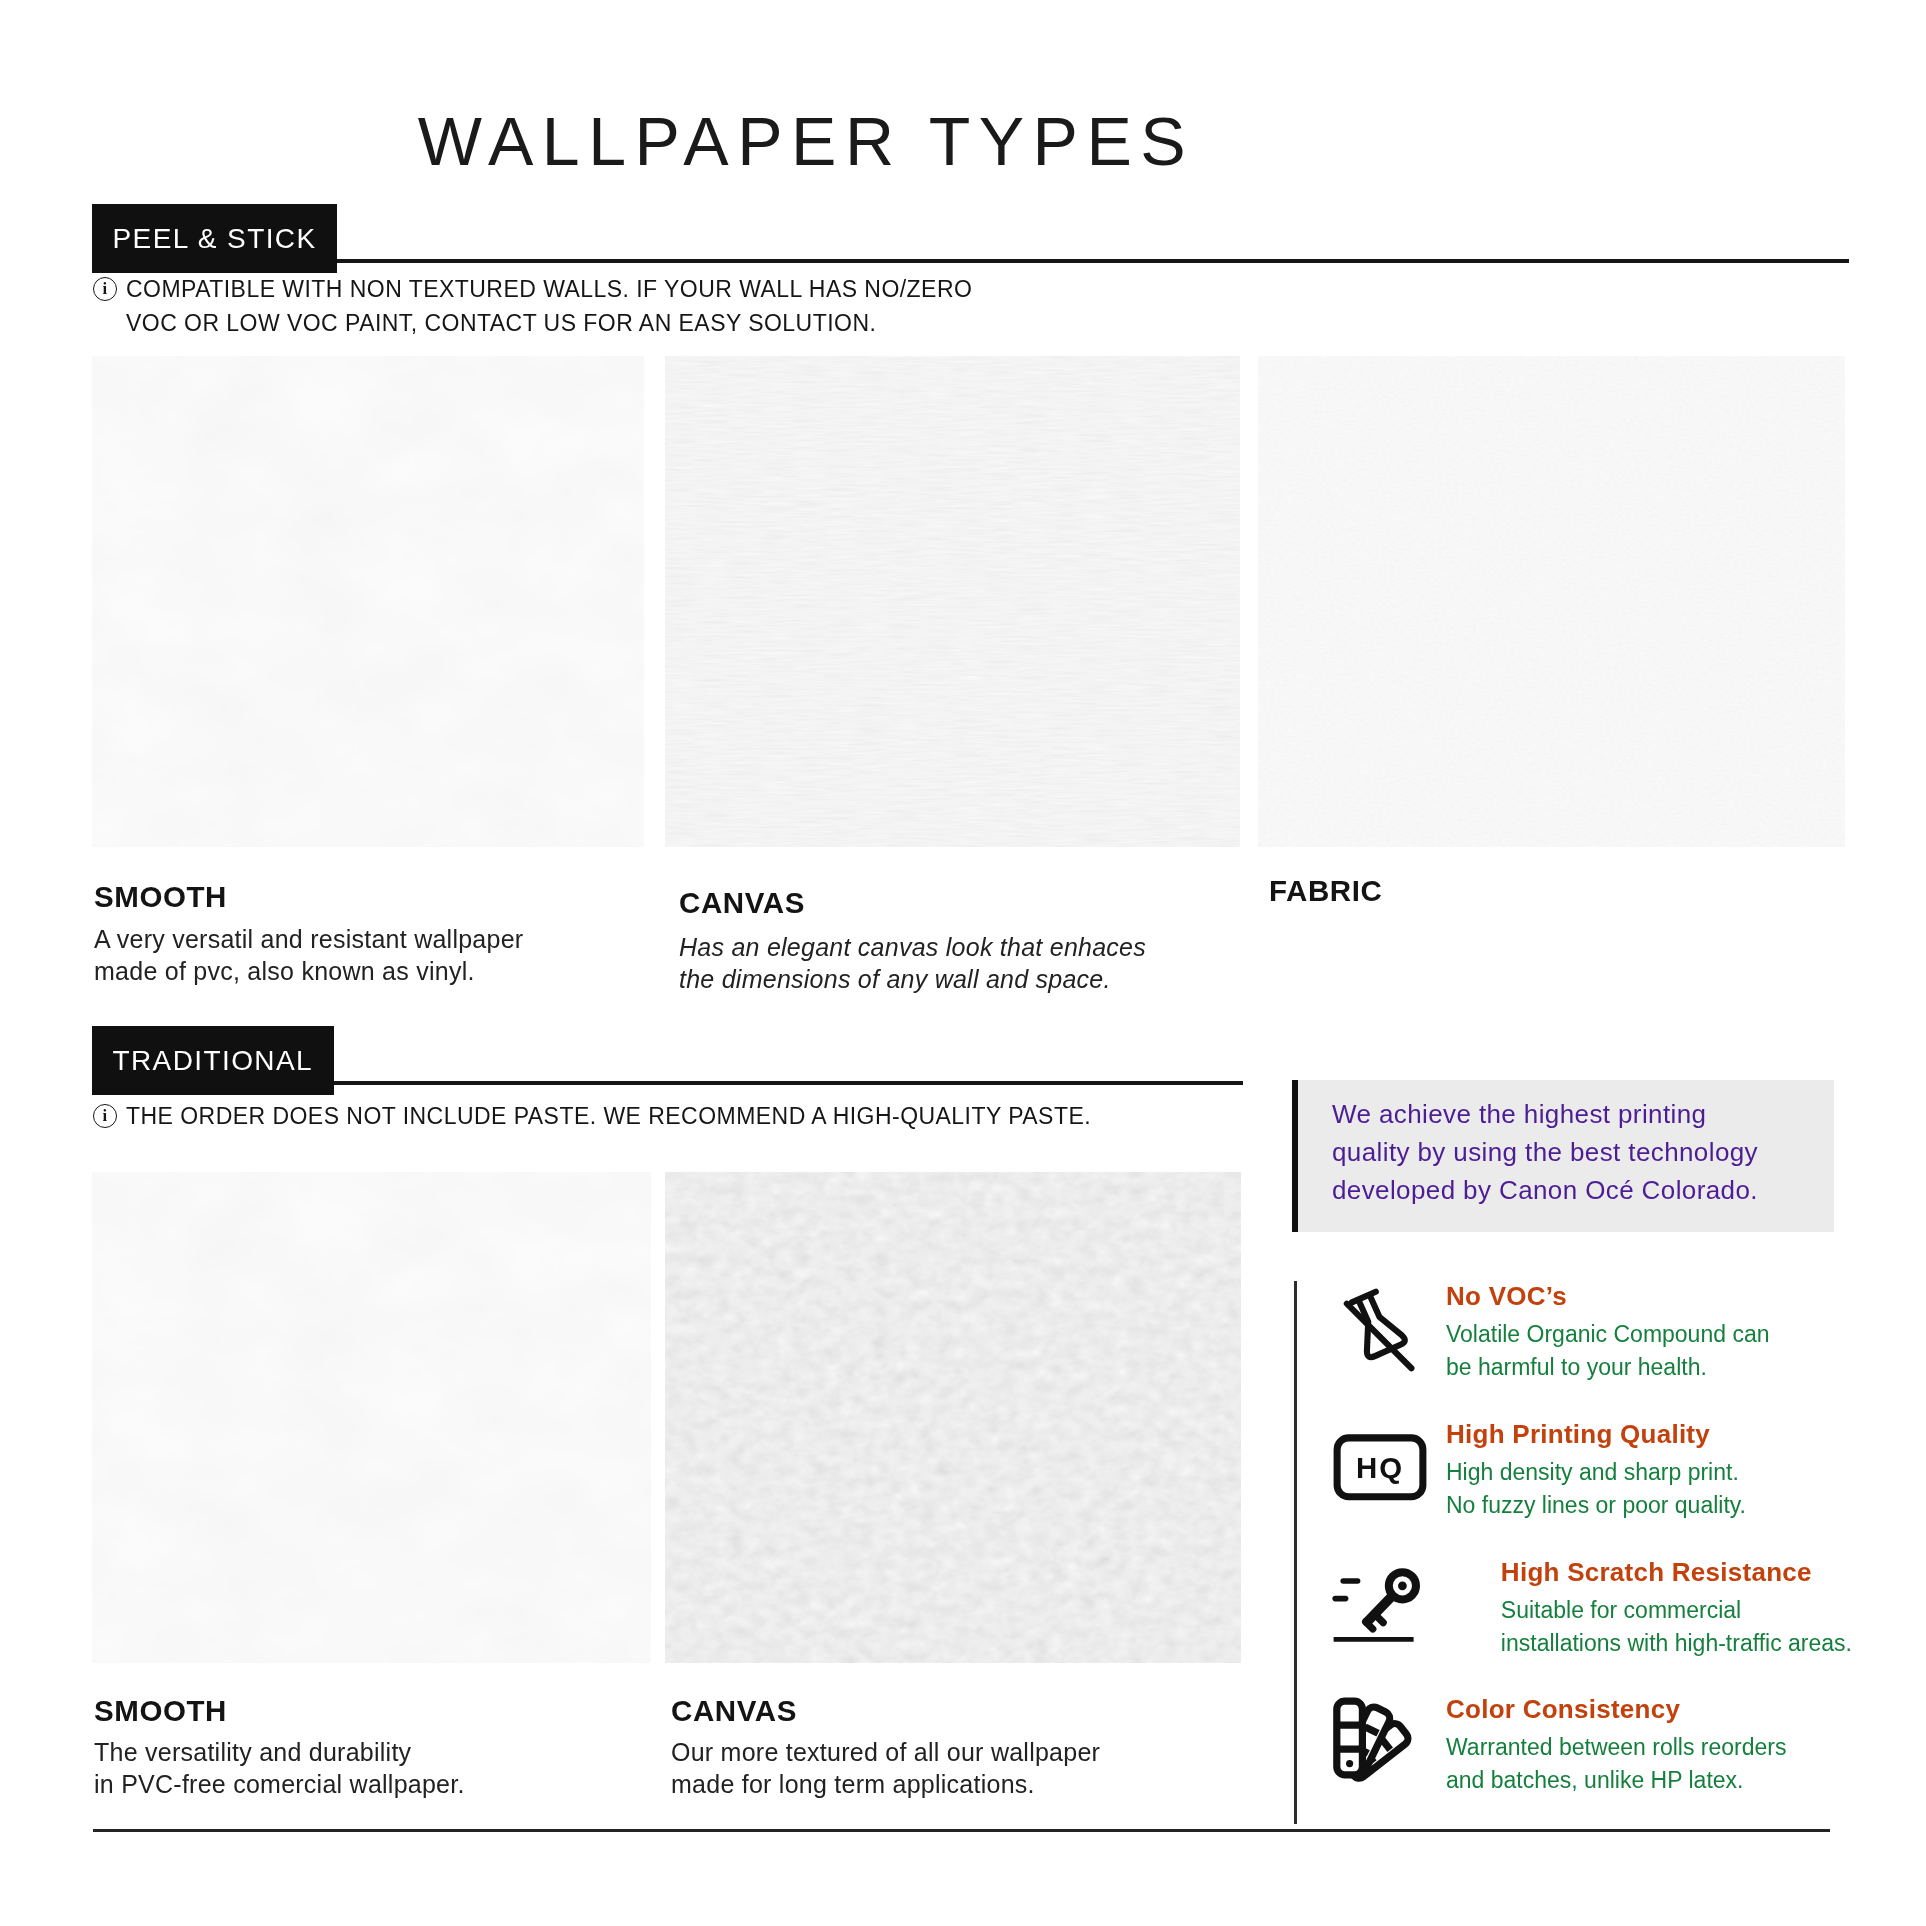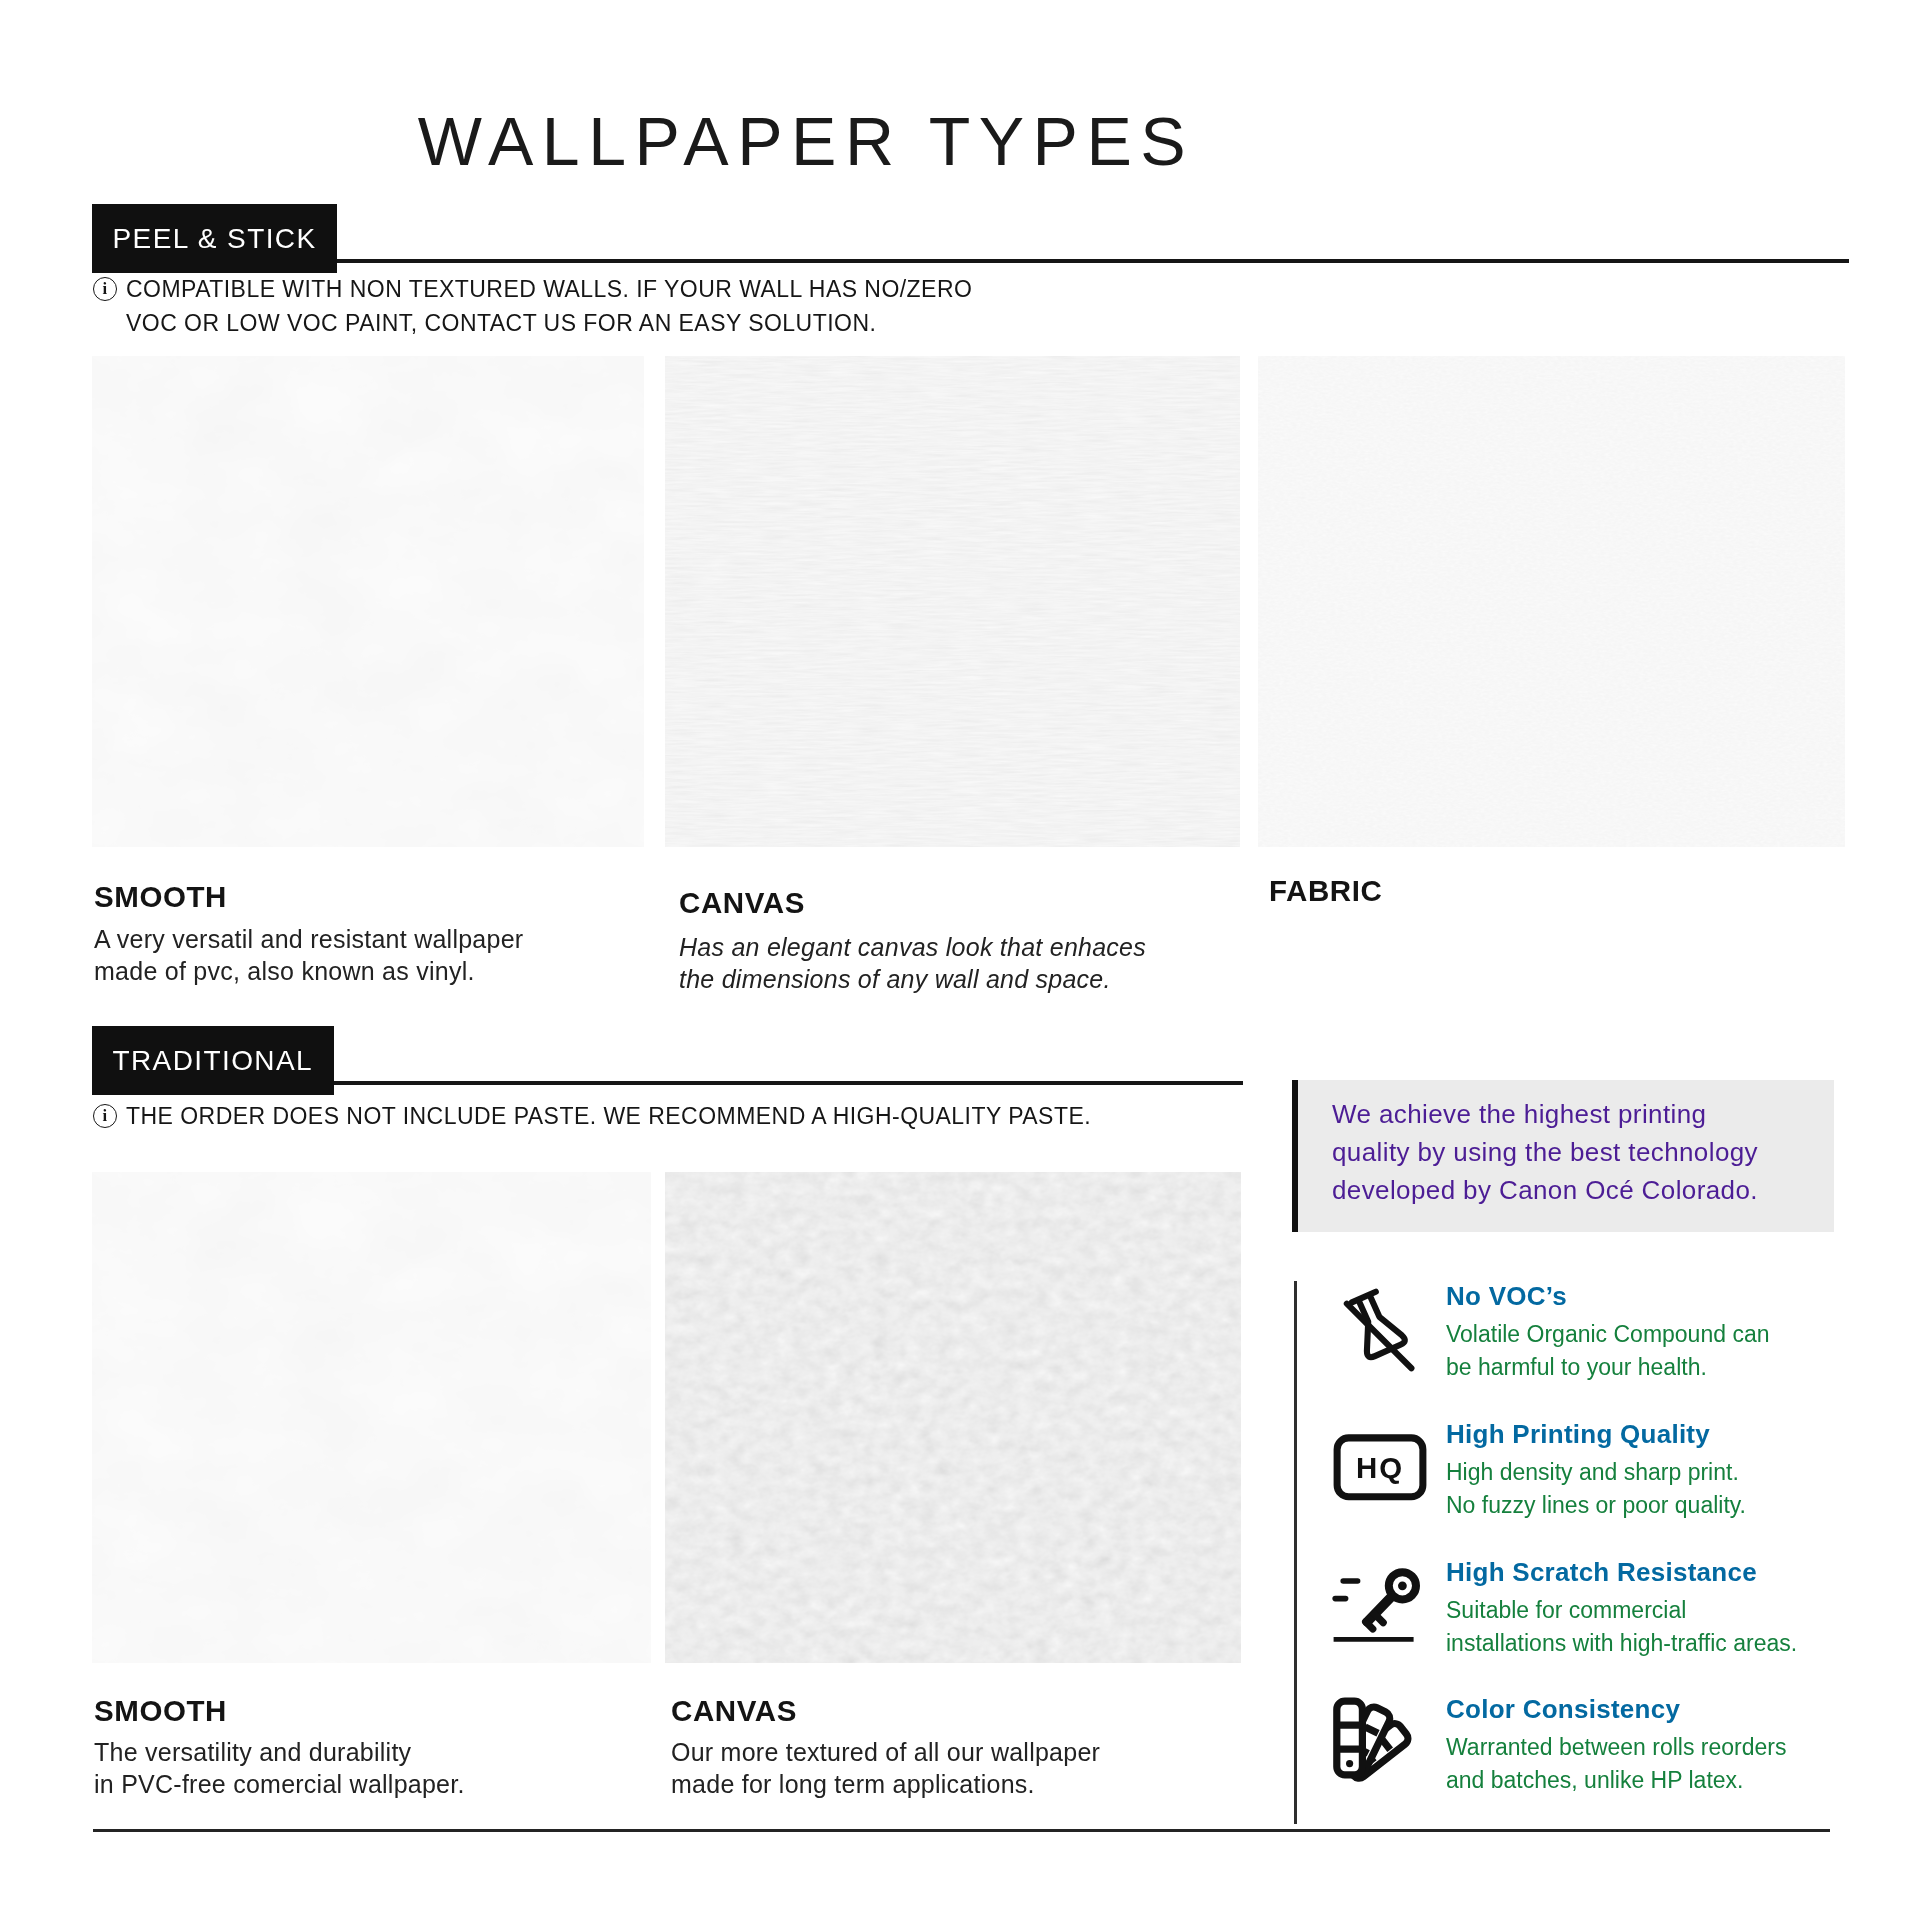--- a/index.html
+++ b/index.html
@@ -56,25 +56,25 @@
   
   #q-bar{left:1292px;top:1080px;width:5.8px;height:152px;background:#111111;}
   #q-box{left:1298px;top:1080px;width:536px;height:152px;background:#ebebeb;}
   #q-text{position:absolute;left:34px;top:15px;font-size:26px;line-height:38px;white-space:pre-line;
     letter-spacing:0.015em;color:#4c1d95;}
   #v-line{left:1294px;top:1281px;width:2.6px;height:543px;background:#2e2e2e;}
 
   .feature{position:absolute;left:1332px;width:520px;display:flex;align-items:flex-start;}
   #feature-1{top:1281px;}
   #feature-2{top:1419px;}
-  #feature-3{top:1557px;}
+  #feature-3{top:1557px;justify-content:space-between;}
   #feature-4{top:1694px;}
   .f-icon{width:96px;height:96px;flex:0 0 auto;margin-right:18px;}
   .f-icon svg{display:block;width:100%;height:100%;}
-  .f-title{font-size:26px;font-weight:700;letter-spacing:0.01em;color:#0369a1;white-space:nowrap;}
+  .f-title{font-size:26px;font-weight:700;letter-spacing:0.01em;color:#c2410c;white-space:nowrap;}
   .f-desc{font-size:23px;line-height:33px;color:#15803d;white-space:pre-line;margin-top:6.4px;}
 </style>
 </head>
 <body>
 
 <svg width="0" height="0" style="position:absolute" aria-hidden="true">
   <defs>
     <filter id="tex-smooth" x="0" y="0" width="100%" height="100%">
       <feTurbulence type="fractalNoise" baseFrequency="0.007 0.01" numOctaves="5" seed="17" stitchTiles="stitch"></feTurbulence>
       <feColorMatrix type="matrix" values="0.33 0.33 0.33 0 0  0.33 0.33 0.33 0 0  0.33 0.33 0.33 0 0  0 0 0 0 1"></feColorMatrix>

